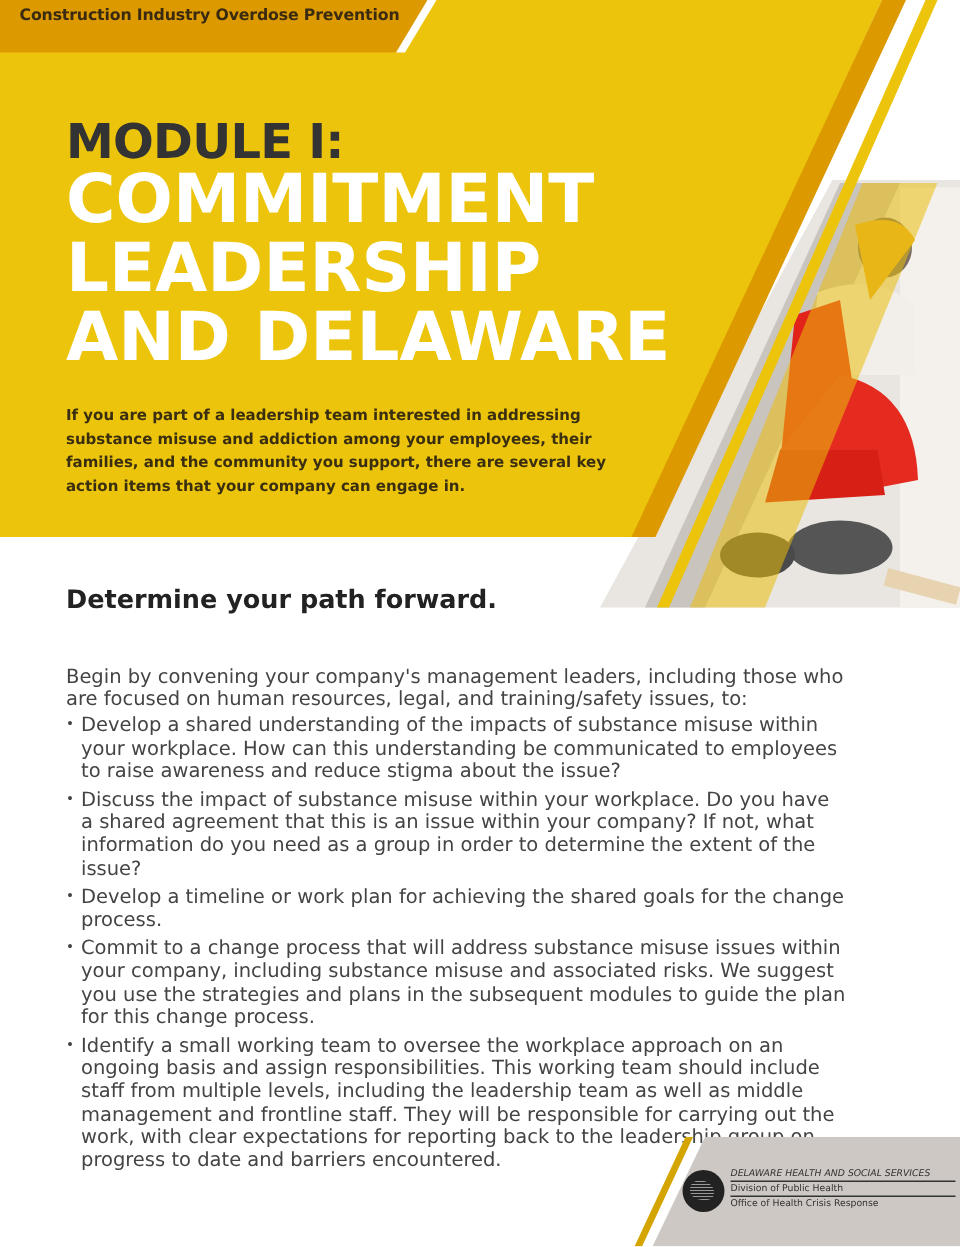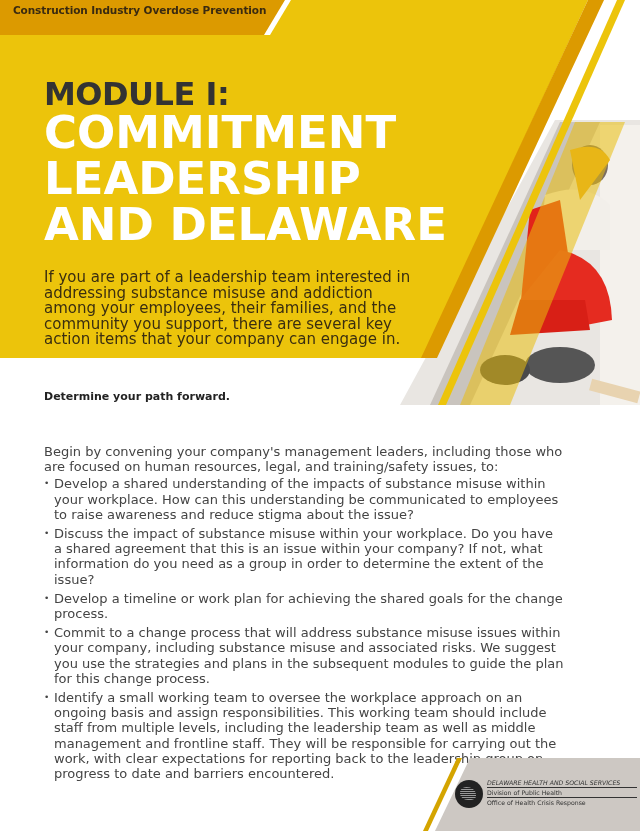--- a/index.html
+++ b/index.html
@@ -18,25 +18,25 @@
   .module-label {
     font-size: 32px; font-weight: bold; color: #333333;
     letter-spacing: -0.5px; line-height: 32px;
   }
   .title-line {
     font-size: 45px; font-weight: bold; color: #ffffff;
     line-height: 46px; letter-spacing: 0px;
   }
   .intro {
     position: absolute; left: 44px; top: 270px; width: 370px;
-    font-size: 15px; font-weight: normal; color: #3a2e10; line-height: 15.5px;
+    font-size: 10px; font-weight: bold; color: #3a2e10; line-height: 15.5px;
   }
   .section-heading {
     position: absolute; left: 44px; top: 390px;
-    font-size: 11px; font-weight: bold; color: #222;
+    font-size: 17px; font-weight: bold; color: #222;
   }
   .body-text {
     position: absolute; left: 44px; top: 444px; width: 520px;
     font-size: 13px; color: #444; line-height: 15.2px;
   }
   .body-text p { margin: 0 0 2px 0; }
   .bullets { list-style: none; margin: 0; padding: 0; }
   .bullets li { position: relative; padding-left: 10px; margin-bottom: 4px; }
   .bullets li::before {
     content: "\2022"; position: absolute; left: 0; top: 0; font-size: 9px; color: #444;

